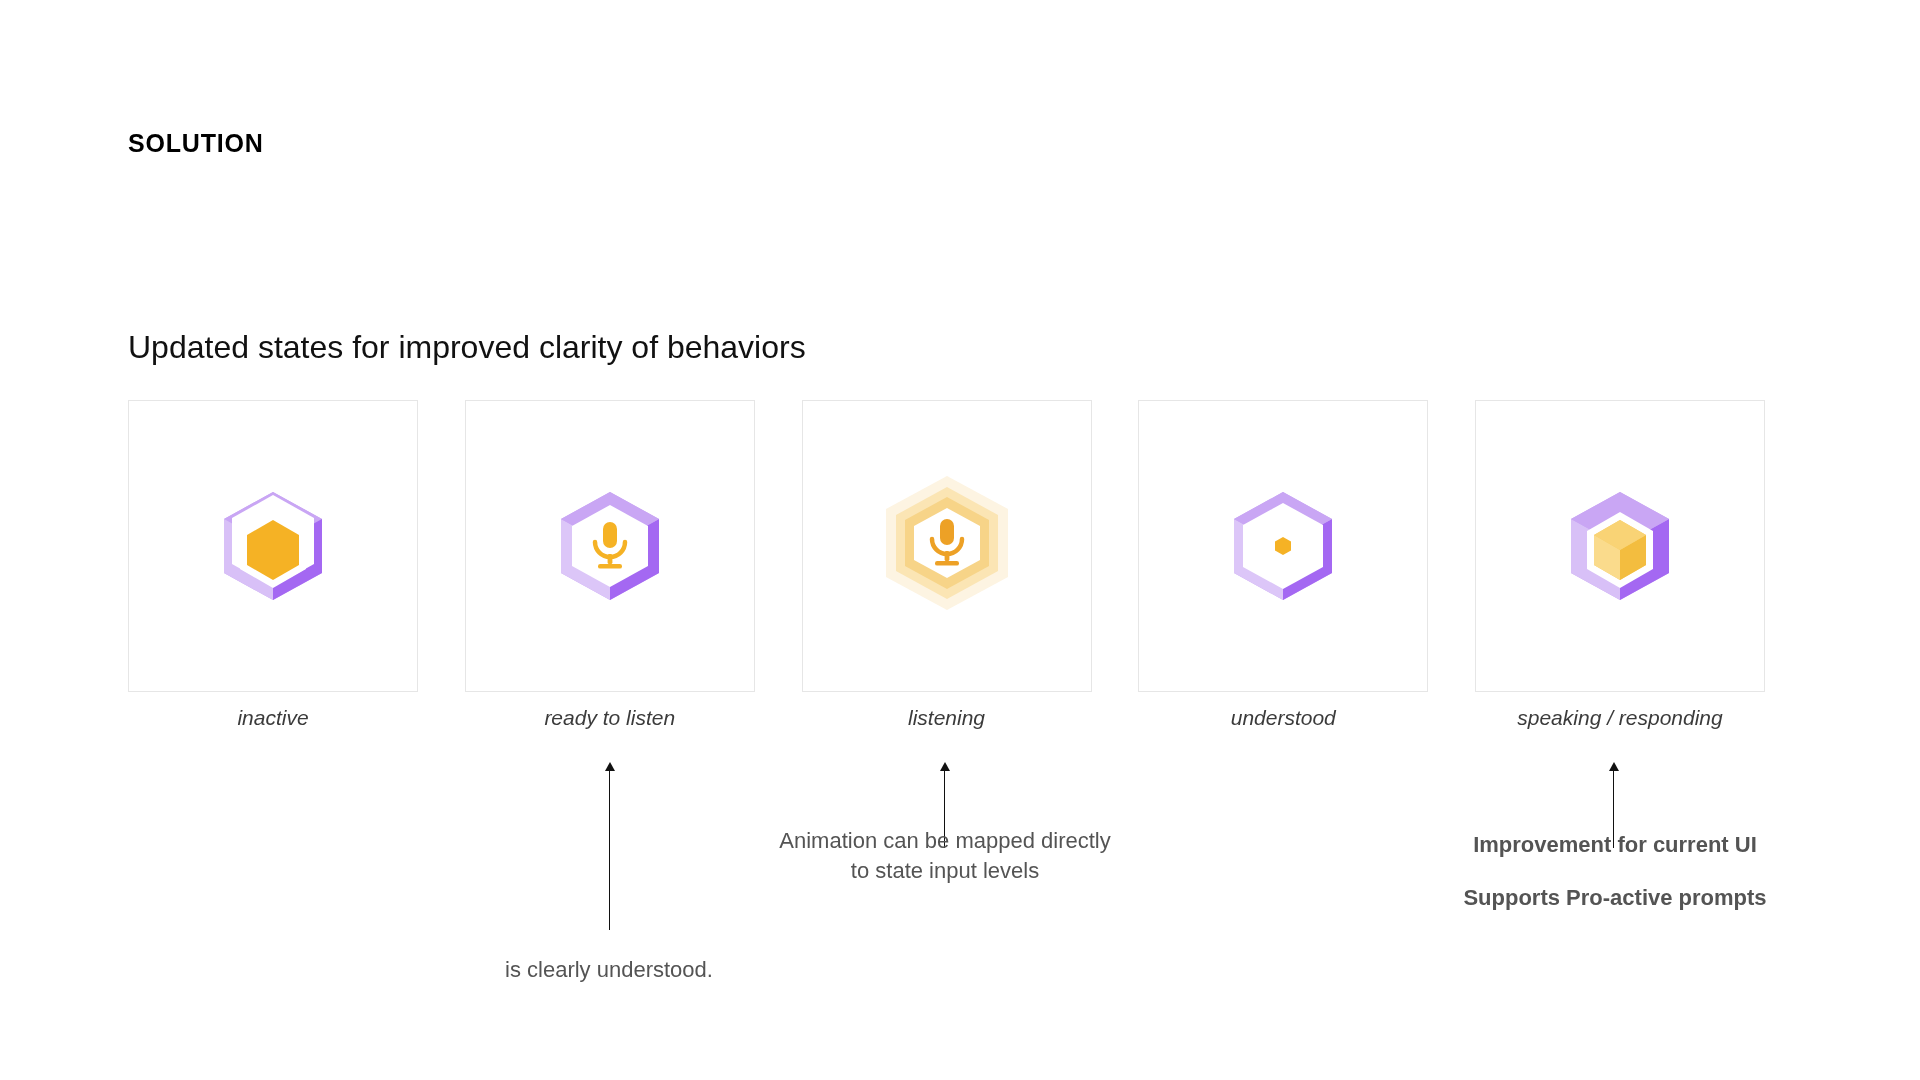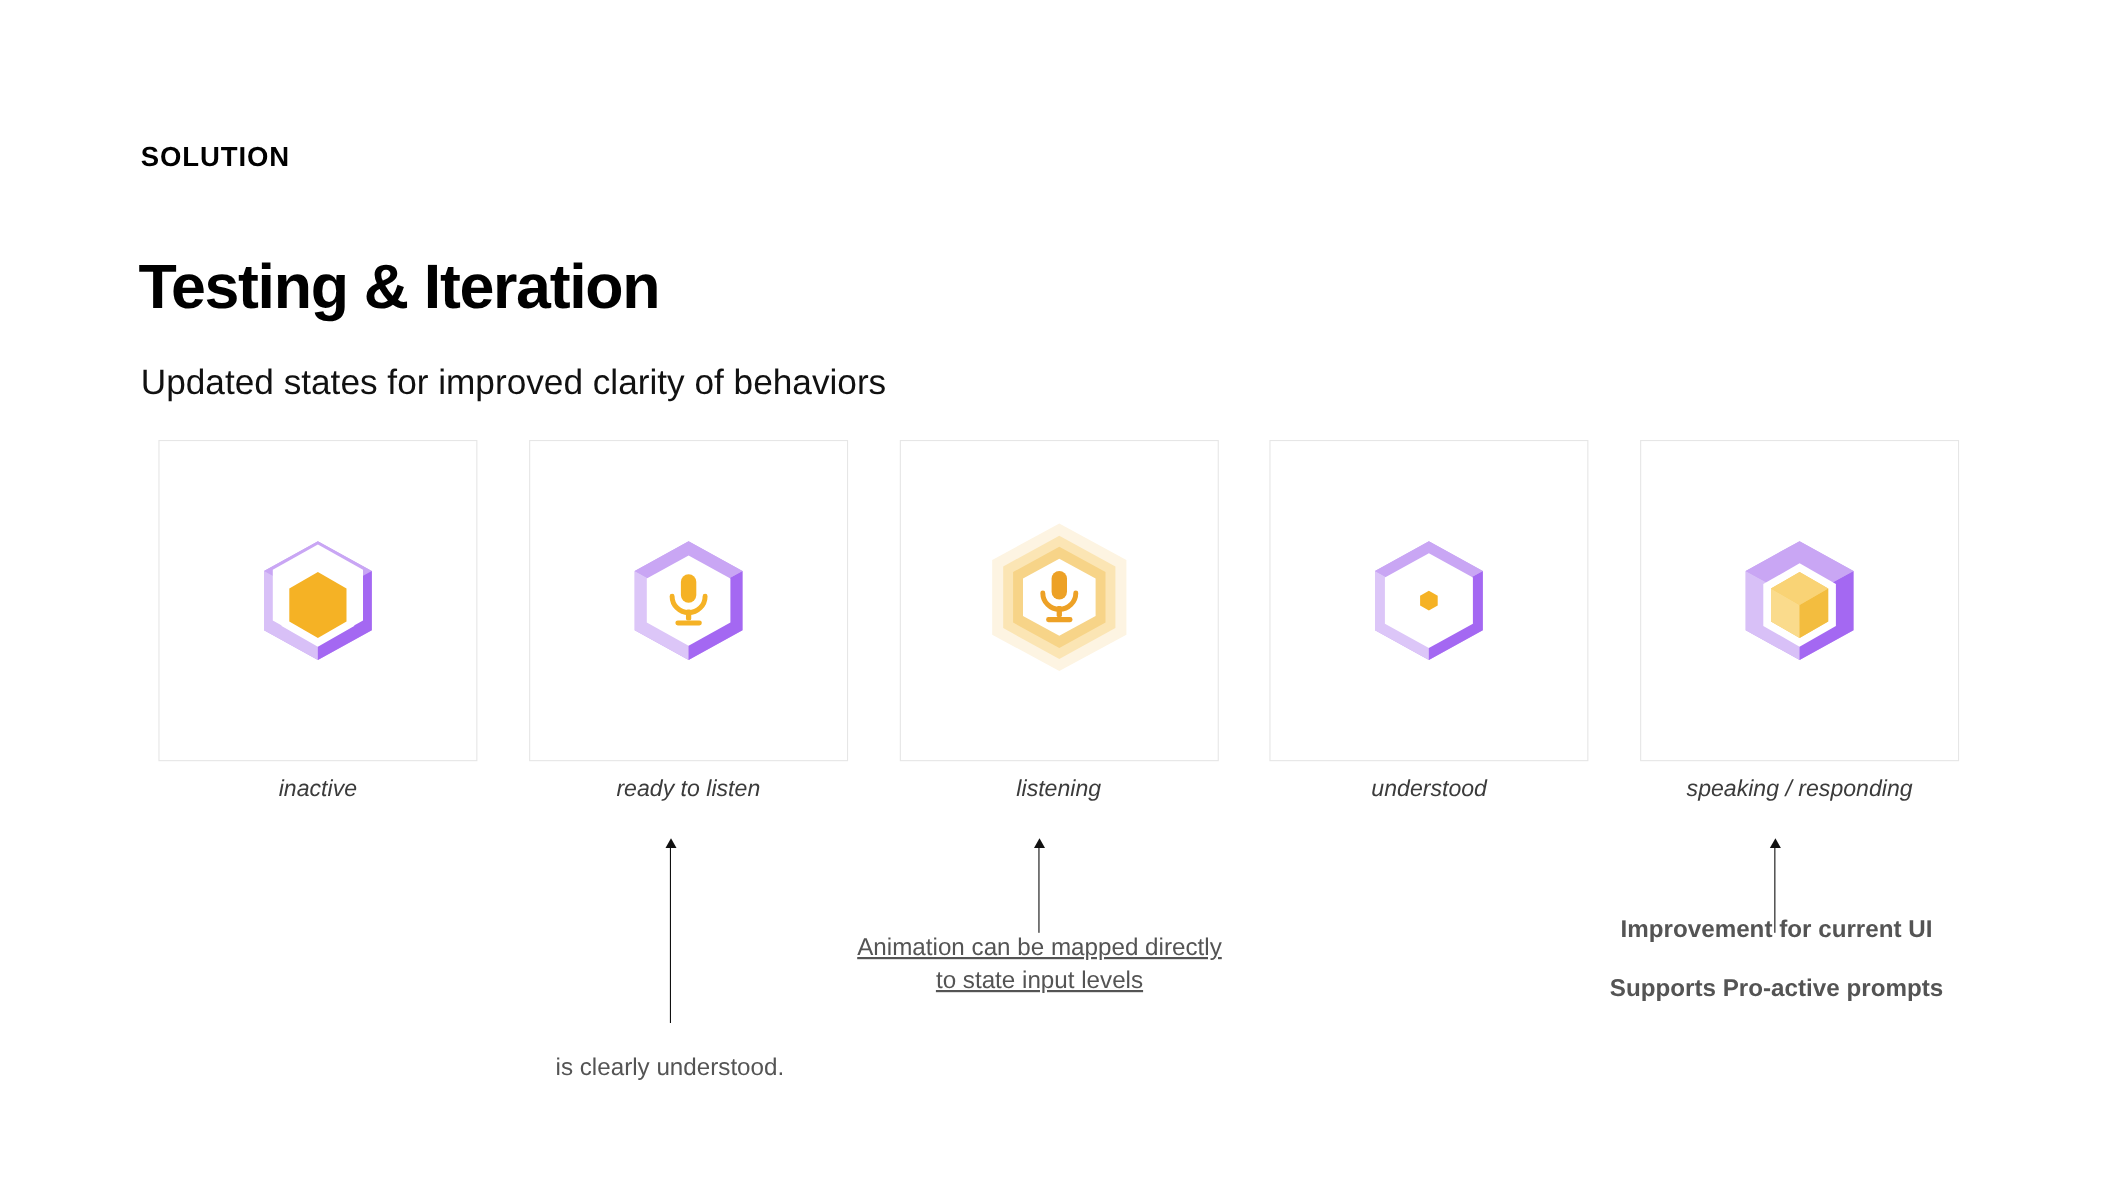--- a/index.html
+++ b/index.html
@@ -59,21 +59,20 @@
 
   
   .states-row {
     position: absolute;
     left: 128px;
     top: 400px;
     width: 1637px;
     height: 292px;
     display: flex;
     justify-content: space-between;
-    margin-left: 16px;
   }
   .state-col {
     width: 290px;
     position: relative;
   }
   .state-card {
     width: 290px;
     height: 292px;
     box-sizing: border-box;
     border: 1px solid #e6e6e6;
@@ -125,21 +124,20 @@
   .callout-text.spaced .cl + .cl {
     margin-top: 23px;
   }
 </style>
 </head>
 <body>
 
 <div class="slide">
 
   <div class="eyebrow">SOLUTION</div>
-  <h1 class="page-title">Testing &amp; Iteration</h1>
   <div class="subtitle">Updated states for improved clarity of behaviors</div>
 
   <div class="states-row">
 
     <div class="state-col">
       <div class="state-card">
         <svg width="110" height="120" viewBox="0 0 110 120">
           <polygon points="55,6 104,33 104,87 55,114 6,87 6,33" fill="#c9a6f4"></polygon>
           <polygon points="55,6 104,33 55,60 6,33" fill="#c9a6f4"></polygon>
           <polygon points="6,33 55,60 55,114 6,87" fill="#d8c0f7"></polygon>
@@ -226,21 +224,21 @@
     <div class="callout-arrow" style="left:605px; top:762px;"></div>
     <div class="callout-line" style="left:609px; top:770px; height:160px;"></div>
     <div class="callout-text" style="left:359px; top:955px; width:500px;">
       <span class="cl">is clearly understood.</span>
     </div>
   </div>
 
   <div class="callout">
     <div class="callout-arrow" style="left:940px; top:762px;"></div>
     <div class="callout-line" style="left:944px; top:770px; height:78px;"></div>
-    <div class="callout-text" style="left:695px; top:846px; width:500px;text-decoration:underline;">
+    <div class="callout-text" style="left:695px; top:826px; width:500px;">
       <span class="cl">Animation can be mapped directly</span>
       <span class="cl">to state input levels</span>
     </div>
   </div>
 
   <div class="callout">
     <div class="callout-arrow" style="left:1609px; top:762px;"></div>
     <div class="callout-line" style="left:1613px; top:770px; height:78px;"></div>
     <div class="callout-text spaced" style="left:1365px; top:830px; width:500px;font-weight:bold;">
       <span class="cl">Improvement for current UI</span>

